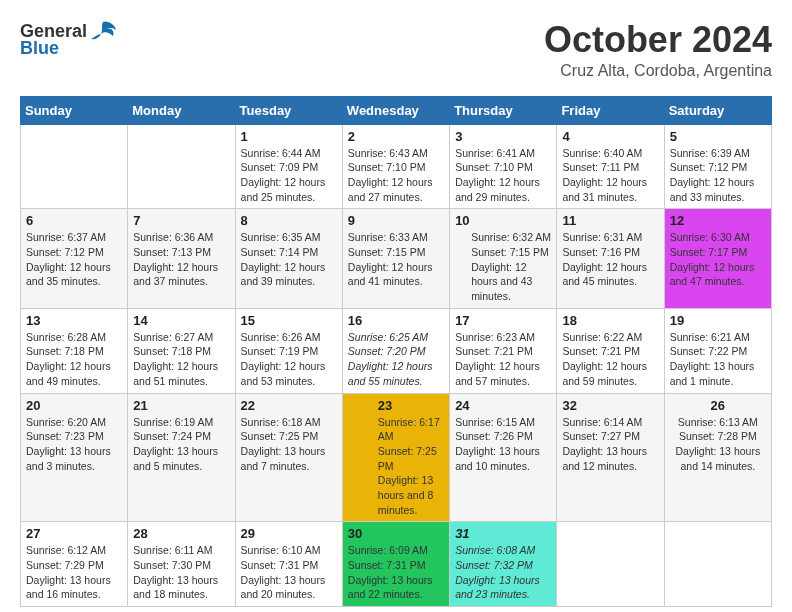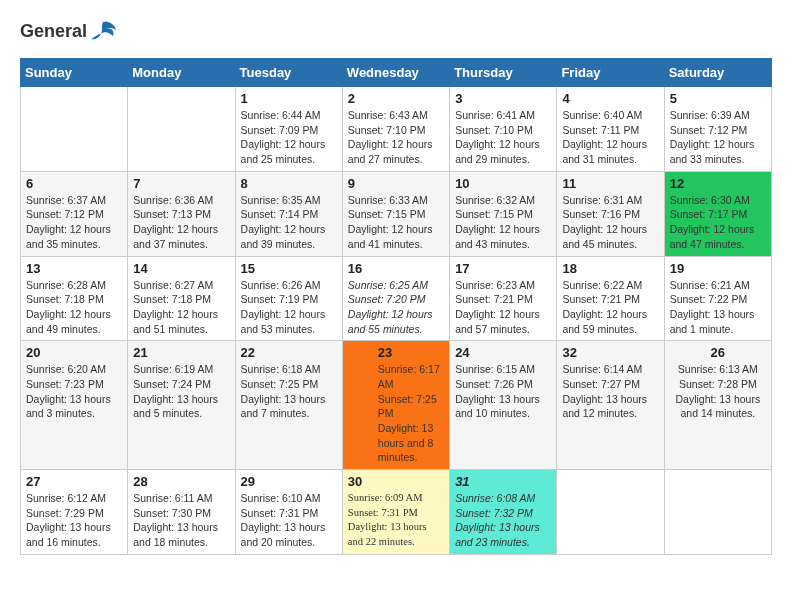--- a/index.html
+++ b/index.html
@@ -87,21 +87,26 @@
 <div class="header-area">
   <div class="logo">
     <div>
       <div style="display:flex;align-items:center;">
         <span style="font-size:18px;font-weight:bold;color:#333;">General</span>
         <svg width="28" height="22" viewBox="0 0 28 22" style="margin:0 2px;">
           <path d="M14 2 C18 0, 26 4, 27 10 C25 8, 20 7, 17 9 C22 7, 26 11, 24 16 C20 12, 15 11, 12 14 C14 10, 12 6, 14 2Z" fill="#1a6fad"></path>
           <path d="M12 14 C10 18, 6 20, 2 19 C6 17, 9 14, 12 14Z" fill="#1a6fad"></path>
         </svg>
       </div>
+      <div style="font-size:18px;font-weight:bold;color:#1a6fad;margin-top:-4px;">Blue</div>
     </div>
+  </div>
+  <div class="title-area">
+    <div class="month-title">October 2024</div>
+    <div class="location-subtitle">Cruz Alta, Cordoba, Argentina</div>
   </div>
 </div>
 
 <table class="calendar">
   <thead>
     <tr>
     <th>Sunday</th>
         <th>Monday</th>
         <th>Tuesday</th>
         <th>Wednesday</th>
@@ -165,31 +170,31 @@
 Daylight: 12 hours and 39 minutes.</div>
         </td>
         <td style="background-color: rgb(245, 245, 245);">
           <span class="day-number">9</span>
           <div class="day-info" style="white-space: pre-line;">Sunrise: 6:33 AM
 Sunset: 7:15 PM
 Daylight: 12 hours and 41 minutes.</div>
         </td>
         <td style="background-color: rgb(245, 245, 245);">
           <span class="day-number">10</span>
-          <div class="day-info" style="white-space: pre-line;">Sunrise: 6:32 AM
+          <div class="day-info" style="white-space: pre-line; margin-left: 16px;">Sunrise: 6:32 AM
 Sunset: 7:15 PM
 Daylight: 12 hours and 43 minutes.</div>
         </td>
         <td style="background-color: rgb(245, 245, 245);">
           <span class="day-number">11</span>
           <div class="day-info" style="white-space: pre-line;">Sunrise: 6:31 AM
 Sunset: 7:16 PM
 Daylight: 12 hours and 45 minutes.</div>
         </td>
-        <td style="background-color: #22c55e;">
+        <td style="background-color: #d946ef;">
           <span class="day-number">12</span>
           <div class="day-info" style="white-space: pre-line;">Sunrise: 6:30 AM
 Sunset: 7:17 PM
 Daylight: 12 hours and 47 minutes.</div>
         </td>
       </tr>
       <tr>
         <td style="background-color: rgb(255, 255, 255); margin-left: 12px;">
           <span class="day-number">13</span>
           <div class="day-info" style="white-space: pre-line;">Sunrise: 6:28 AM
@@ -245,21 +250,21 @@
           <div class="day-info" style="white-space: pre-line;">Sunrise: 6:19 AM
 Sunset: 7:24 PM
 Daylight: 13 hours and 5 minutes.</div>
         </td>
         <td style="background-color: rgb(245, 245, 245);">
           <span class="day-number">22</span>
           <div class="day-info" style="white-space: pre-line;">Sunrise: 6:18 AM
 Sunset: 7:25 PM
 Daylight: 13 hours and 7 minutes.</div>
         </td>
-        <td style="background-color: #f97316; padding-left: 35px;">
+        <td style="background-color: #eab308; padding-left: 35px;">
           <span class="day-number">23</span>
           <div class="day-info" style="white-space: pre-line;">Sunrise: 6:17 AM
 Sunset: 7:25 PM
 Daylight: 13 hours and 8 minutes.</div>
         </td>
         <td style="background-color: rgb(245, 245, 245);">
           <span class="day-number">24</span>
           <div class="day-info" style="white-space: pre-line;">Sunrise: 6:15 AM
 Sunset: 7:26 PM
 Daylight: 13 hours and 10 minutes.</div>
@@ -289,23 +294,23 @@
           <div class="day-info" style="white-space: pre-line;">Sunrise: 6:11 AM
 Sunset: 7:30 PM
 Daylight: 13 hours and 18 minutes.</div>
         </td>
         <td style="background-color: rgb(255, 255, 255);">
           <span class="day-number">29</span>
           <div class="day-info" style="white-space: pre-line;">Sunrise: 6:10 AM
 Sunset: 7:31 PM
 Daylight: 13 hours and 20 minutes.</div>
         </td>
-        <td style="background-color: #fef9c3; margin-top: 20px;">
+        <td style="background-color: #22c55e; margin-top: 20px;">
           <span class="day-number">30</span>
-          <div class="day-info" style="white-space: pre-line; font-family: Liberation Serif, serif;">Sunrise: 6:09 AM
+          <div class="day-info" style="white-space: pre-line;">Sunrise: 6:09 AM
 Sunset: 7:31 PM
 Daylight: 13 hours and 22 minutes.</div>
         </td>
         <td style="background-color: #5eead4; font-style: italic;">
           <span class="day-number">31</span>
           <div class="day-info" style="white-space: pre-line;">Sunrise: 6:08 AM
 Sunset: 7:32 PM
 Daylight: 13 hours and 23 minutes.</div>
         </td>
         <td class="empty-cell" style="background: rgb(255, 255, 255);"></td>

